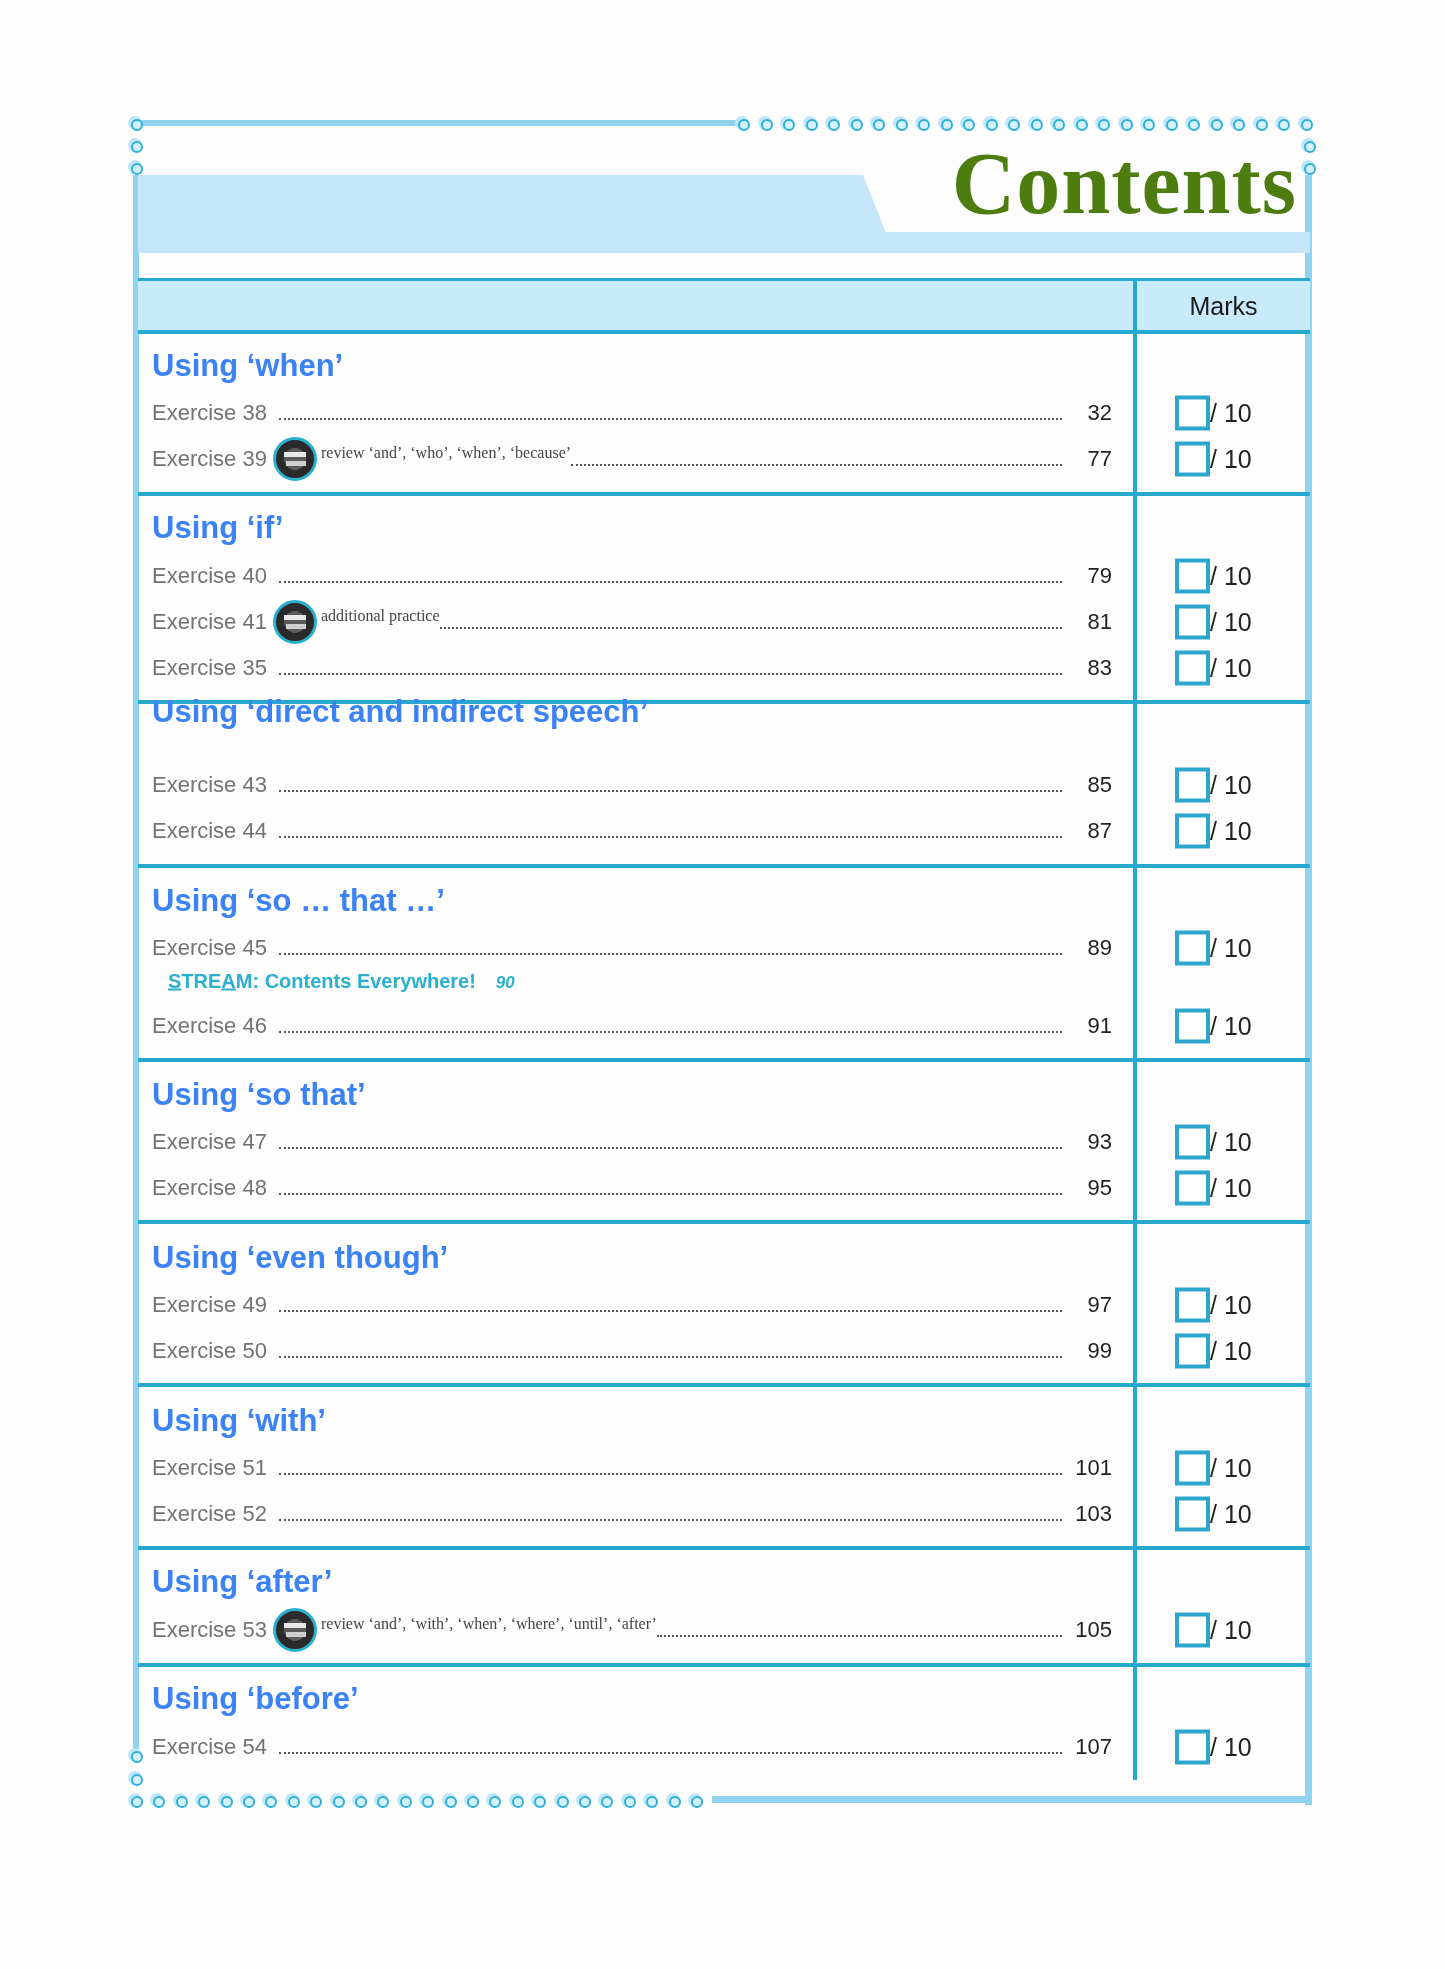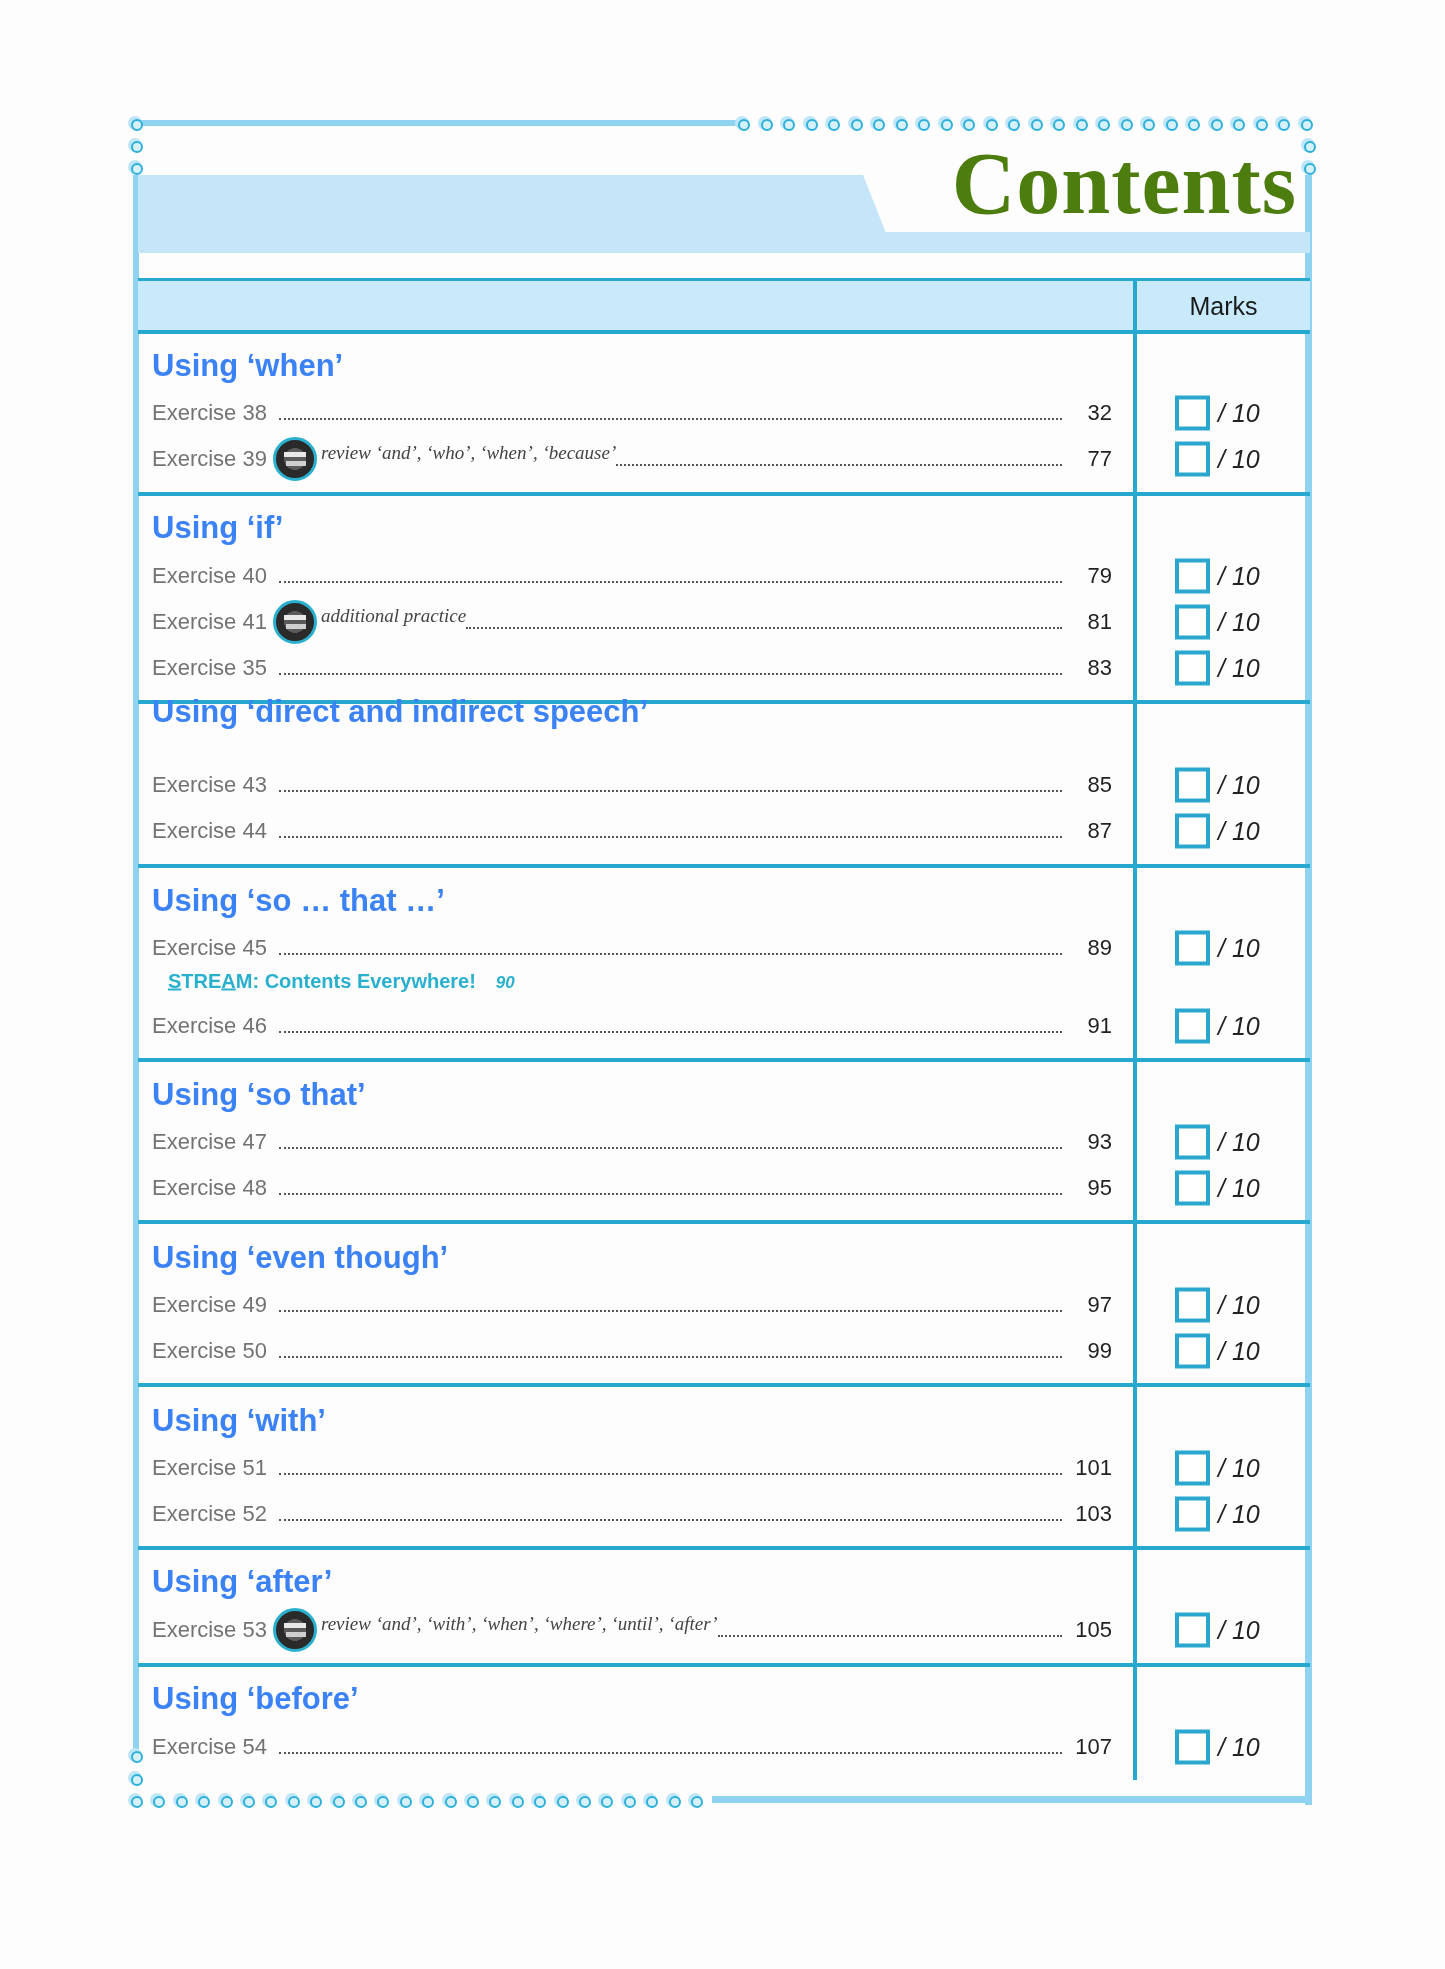--- a/index.html
+++ b/index.html
@@ -31,34 +31,34 @@
   .sec-title { position: absolute; left: 152px; font-size: 31px; font-weight: 700; color: #3b82f6;
                transform: translateY(-50%); white-space: nowrap; }
   .row { position: absolute; left: 152px; width: 960px; height: 30px; transform: translateY(-50%);
          display: flex; align-items: flex-end; }
   .ex-label { font-size: 22px; color: #737373; white-space: nowrap; line-height: 30px; }
   .badge { width: 44px; height: 44px; border-radius: 50%; border: 3px solid #2ab0cf;
            background: radial-gradient(circle at 50% 50%, #5a5a5a 0 40%, #2a2a2a 41% 100%);
            margin: 0 4px 0 6px; align-self: center; position: relative; flex: none; }
   .badge::before { content: ""; position: absolute; left: 8px; top: 12px; width: 22px; height: 5px; background: #e8e8e8; }
   .badge::after { content: ""; position: absolute; left: 10px; top: 21px; width: 20px; height: 5px; background: #cfcfcf; }
-  .note { font-family: "Liberation Serif", serif; font-style: italic; font-size: 19px; color: #444;
+  .note { font-family: "Liberation Serif", serif; font-size: 16px; color: #444;
           white-space: nowrap; line-height: 30px; align-self: flex-start; margin-top: -6px; }
   .leader { flex: 1; border-bottom: 2px dotted #555; margin: 0 10px 8px 12px; height: 1px; }
   .note + .leader { margin-left: 0; }
   .pg { font-size: 22px; color: #222; width: 40px; text-align: right; line-height: 30px; }
 
   .stream { position: absolute; left: 168px; transform: translateY(-50%); font-size: 20px; font-weight: 700;
             color: #2ab0cf; white-space: nowrap; }
   .stream u { text-decoration: underline; }
   .stream-pg { font-style: italic; margin-left: 20px; font-size: 17px; }
 
   .mark { position: absolute; left: 1175px; transform: translateY(-50%); display: flex; align-items: center; }
   .box { width: 35px; height: 35px; border: 4px solid #2aa6cf; background: #fff; }
-  .mark-text { font-size: 25px; color: #222; margin-left: 8px; font-style: italic; }
+  .mark-text { font-size: 25px; color: #222; margin-left: 0; }
 </style>
 </head>
 <body>
 
 <div id="frame">
     <div class="frame-line" style="left:140px;top:120px;width:600px;height:6px"></div>
     <div class="dot" style="left:735px;top:116px"></div>
     <div class="dot" style="left:757.5px;top:116px"></div>
     <div class="dot" style="left:780px;top:116px"></div>
     <div class="dot" style="left:802.5px;top:116px"></div>

